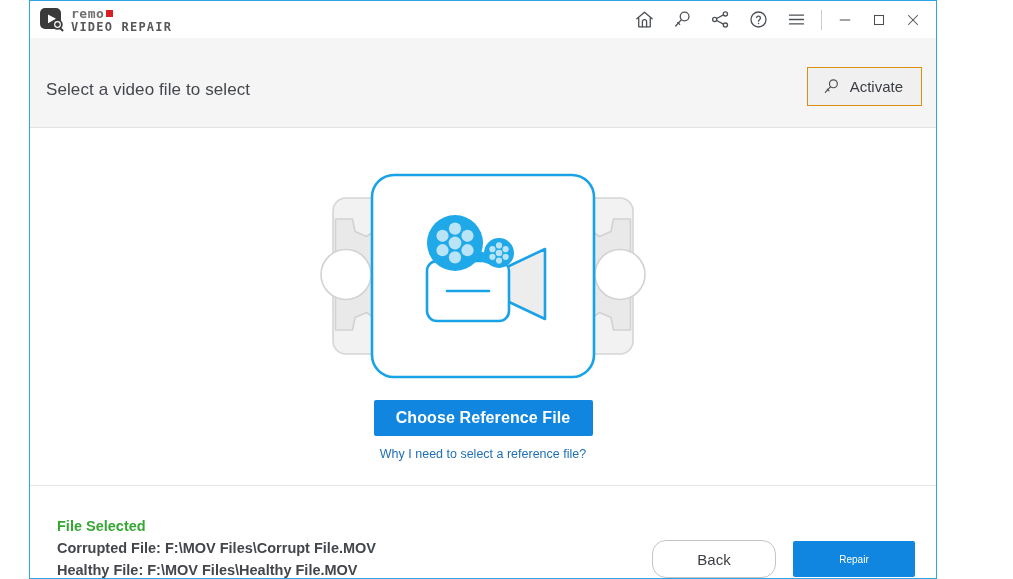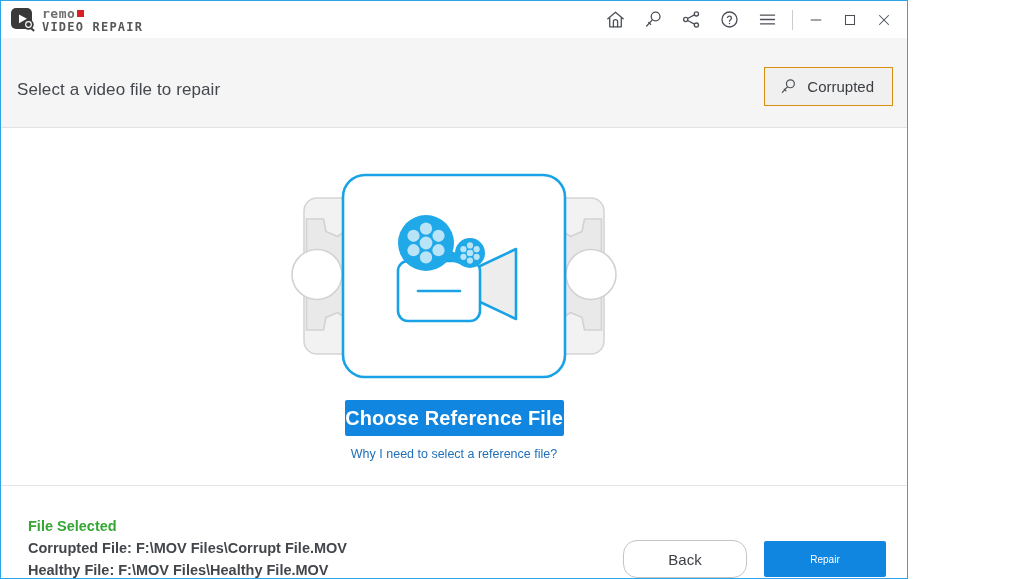--- a/index.html
+++ b/index.html
@@ -17,20 +17,21 @@
 
   #app-window {
     position: relative;
     width: 908px;
     height: 579px;
     box-sizing: border-box;
     border: 1px solid #2da5e8;
     background: #ffffff;
     display: flex;
     flex-direction: column;
+    margin-left: 29px;
   }
 
   
   #title-bar {
     position: relative;
     height: 37px;
     flex: 0 0 37px;
     background: #ffffff;
     display: flex;
     align-items: center;
@@ -156,21 +157,21 @@
     margin-top: 43px;
   }
   #illustration svg { display: block; }
 
   #choose-reference-file-button {
     margin-top: 19px;
     width: 219px;
     height: 36px;
     background: #1186e0;
     color: #ffffff;
-    font-size: 20px;
+    font-size: 16px;
     font-weight: 700;
     border: none;
     border-radius: 2px;
     letter-spacing: 0.1px;
     display: flex;
     align-items: center;
     justify-content: center;
     cursor: pointer;
   }
 
@@ -329,31 +330,31 @@
         <svg width="18" height="18" viewBox="0 0 24 24" stroke="#4c5056" stroke-width="1.4" stroke-linecap="round">
           <path d="M6 6 L18 18"></path>
           <path d="M18 6 L6 18"></path>
         </svg>
       </div>
 
     </div>
   </div>
 
   <div id="header-bar">
-    <div id="page-title">Select a video file to repair</div>
+    <div id="page-title">Select a video file to select</div>
 
     <div id="activate-button">
       <span style="display:flex;">
         <svg width="19" height="19" viewBox="0 0 24 24" fill="none" stroke="#4c5056" stroke-width="1.5" stroke-linecap="round">
           <circle cx="14.4" cy="8.6" r="5"></circle>
           <path d="M10.6 12.4 L4.2 19.4"></path>
           <path d="M6.6 15.4 L8.8 17.6"></path>
         </svg>
       </span>
-      <span>Corrupted</span>
+      <span>Activate</span>
     </div>
   </div>
 
   <div id="main-content">
 
     <div id="illustration">
       <svg width="410" height="210" viewBox="0 0 410 210">
 
         <rect x="55" y="27" width="70" height="156" rx="13" fill="#f2f2f2" stroke="#d5d5d5" stroke-width="1.6"></rect>
 

